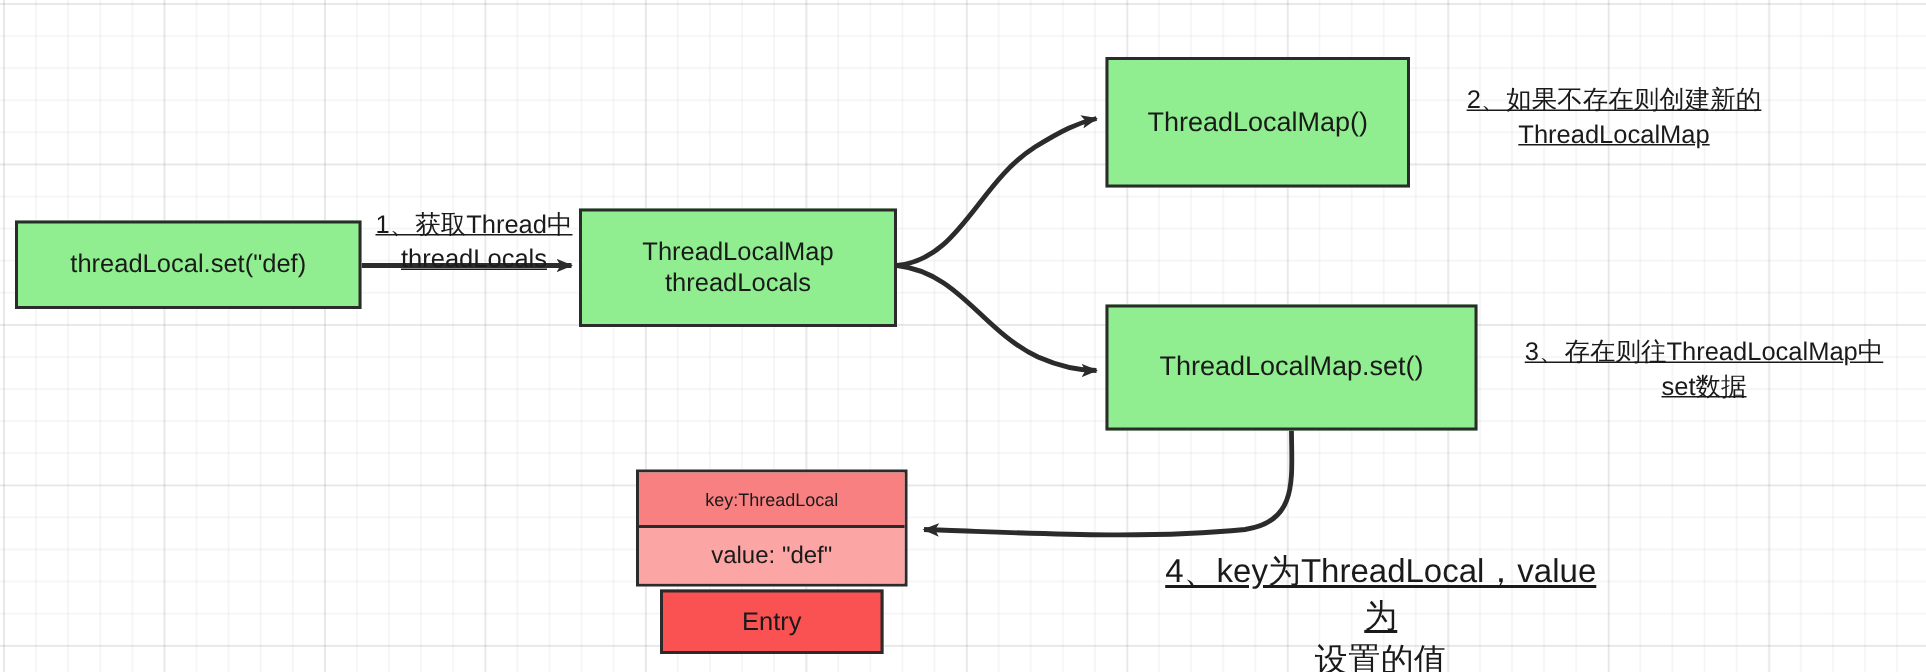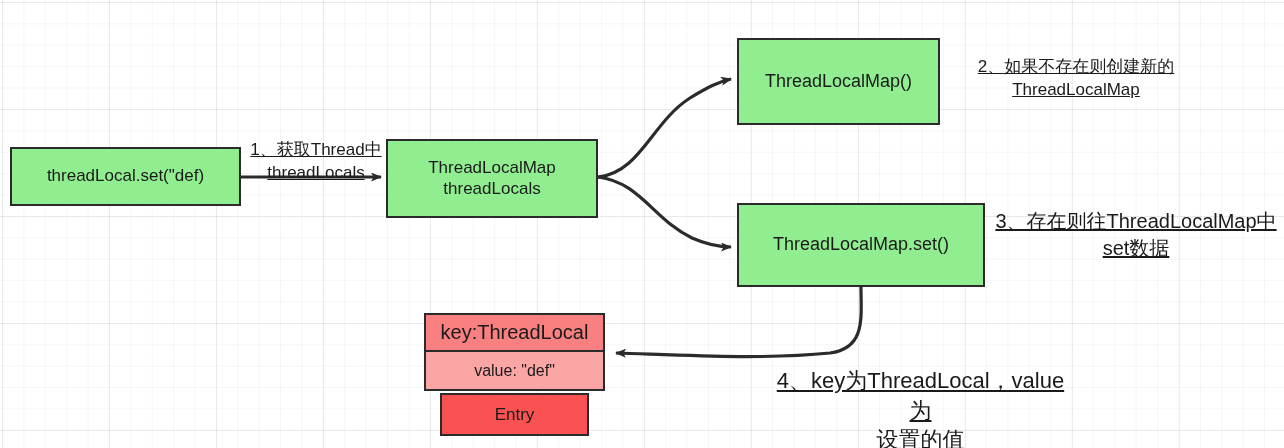--- a/index.html
+++ b/index.html
@@ -117,31 +117,31 @@
 
   <div class="node green" style="left:386px; top:139px; width:212px; height:79px; font-size:17px;">ThreadLocalMap
 threadLocals</div>
 
   <div class="node green" style="left:737px; top:38px; width:203px; height:87px; font-size:18px;">ThreadLocalMap()</div>
 
   <div class="node green" style="left:737px; top:203px; width:248px; height:84px; font-size:18px;">ThreadLocalMap.set()</div>
 
   <div class="entry-wrap">
     <div class="entry-kv" style="left:424px; top:313px; width:181px; height:78px; flex-direction:column; padding:0;">
-      <div class="kv-row" style="height:50%; background:#f98080; border-bottom:2.5px solid #2b2b2b; font-size:20px;">key:ThreadLocal</div>
+      <div class="kv-row" style="height:50%; background:#f98080; border-bottom:2.5px solid #2b2b2b; font-size:12px;">key:ThreadLocal</div>
       <div class="kv-row" style="height:50%; background:#fca5a5; font-size:16px;">value: "def"</div>
     </div>
     <div class="entry-row" style="left:440px; top:393px; width:149px; height:43px; background:#fa5252; font-size:17px;">Entry</div>
   </div>
 
   <div class="note" style="left:218px; top:92px; width:196px; font-size:17px;margin-top:47px;">1、获取Thread中
 threadLocals</div>
 
   <div class="note" style="left:948px; top:56px; width:256px; font-size:17px;">2、如果不存在则创建新的
 ThreadLocalMap</div>
 
-  <div class="note" style="left:988px; top:208px; width:296px; font-size:20px;">3、存在则往ThreadLocalMap中
+  <div class="note" style="left:988px; top:224px; width:296px; font-size:17px;">3、存在则往ThreadLocalMap中
 set数据</div>
 
   <div class="note" style="left:771px; top:366px; width:299px; font-size:22px;">4、key为ThreadLocal，value为
 设置的值</div>
 
 </div>
 
 </body></html>

